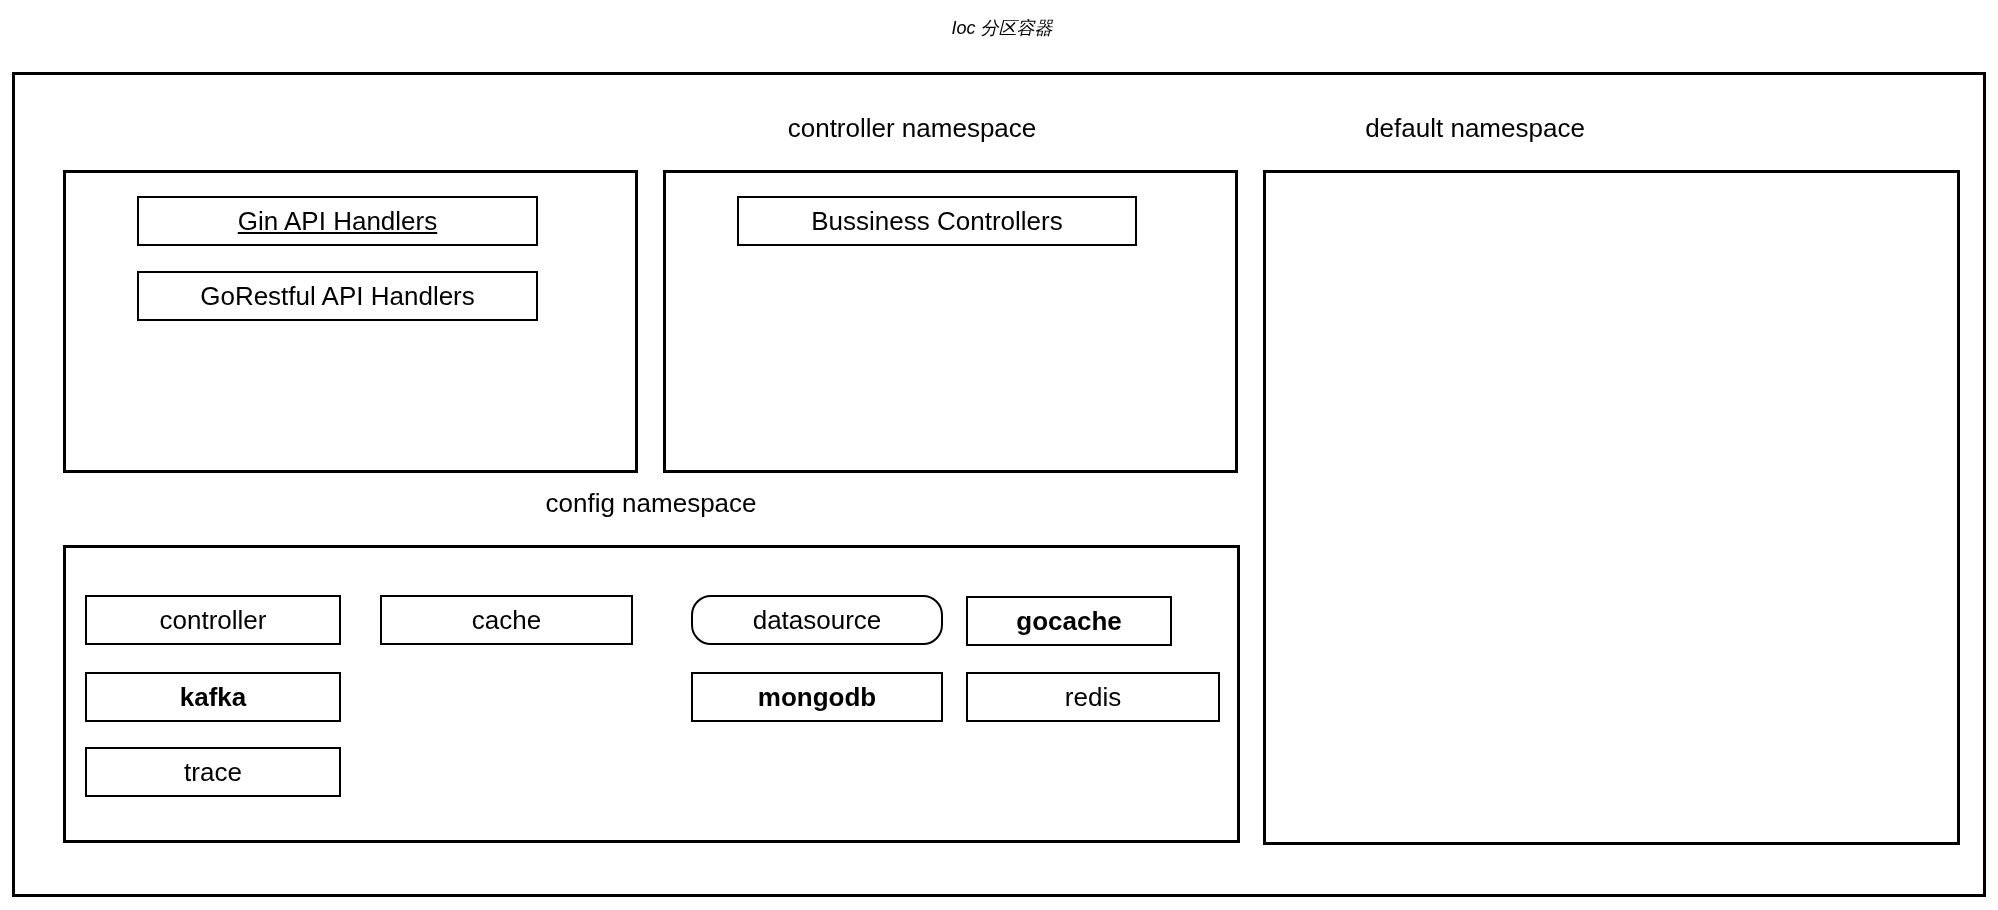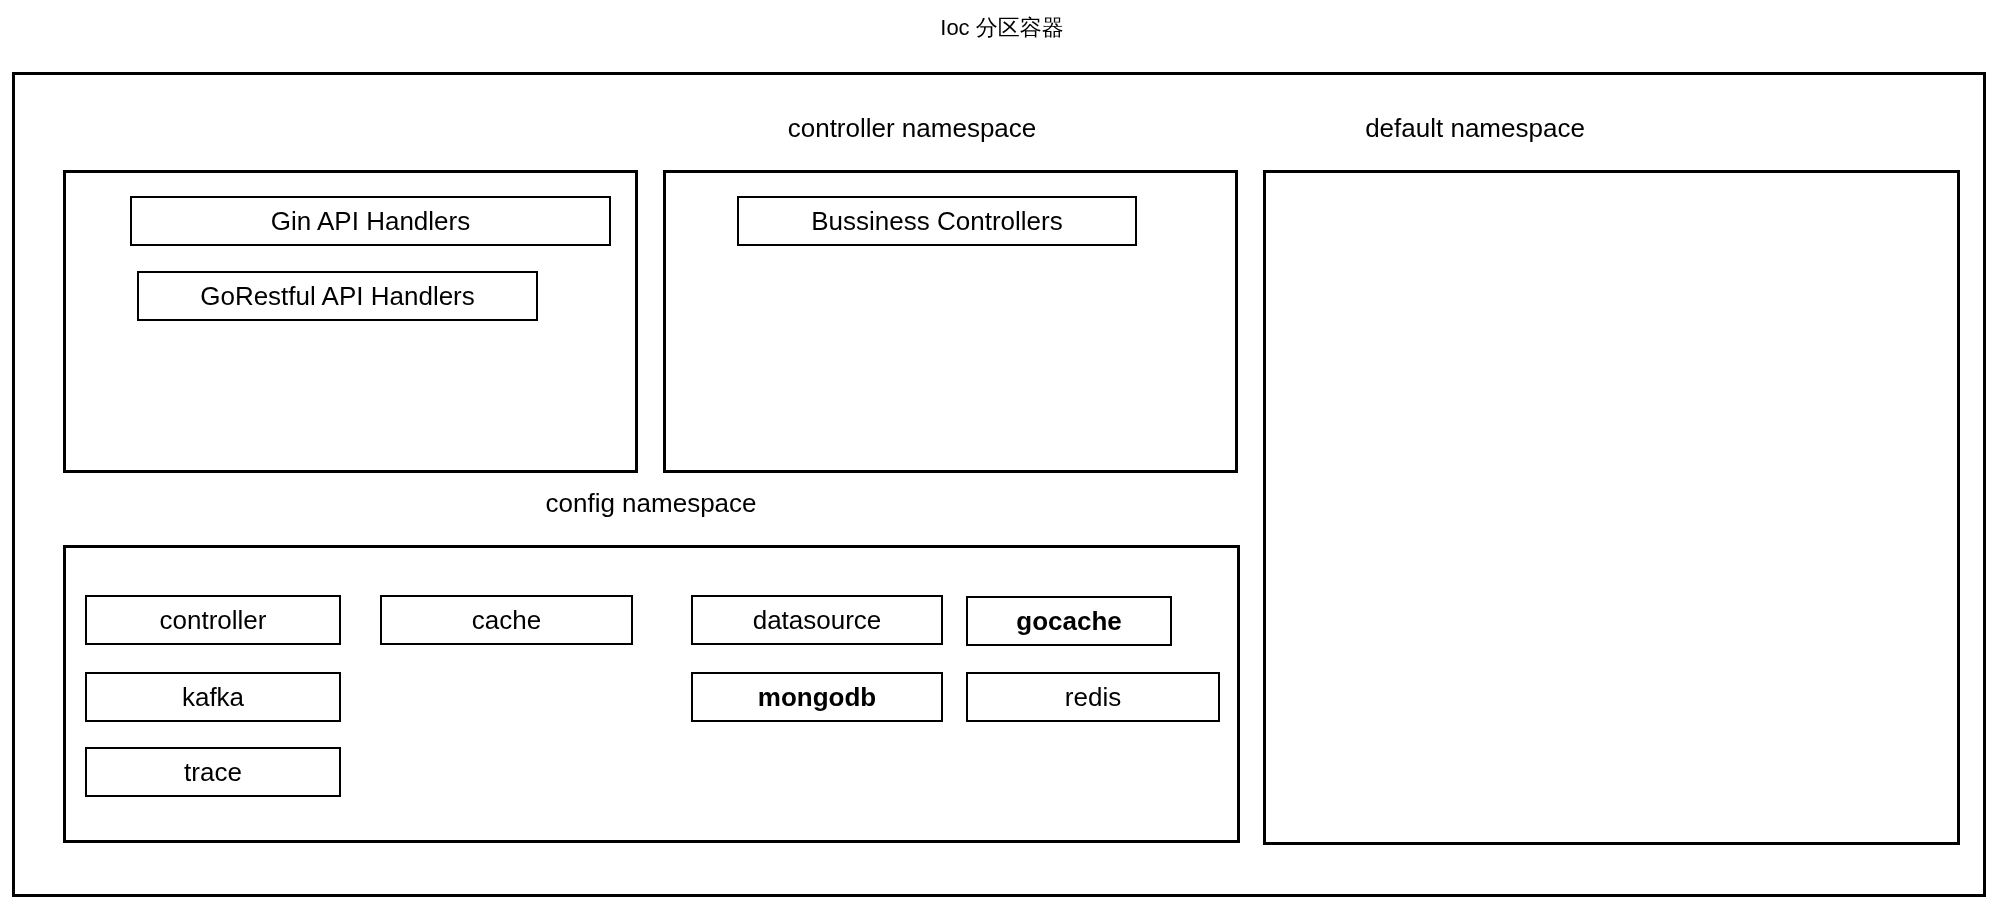--- a/index.html
+++ b/index.html
@@ -14,23 +14,24 @@
     background: #ffffff;
     font-family: "Liberation Sans", sans-serif;
     color: #000000;
     overflow: hidden;
   }
   .diagram-title {
     position: absolute;
     top: 12px;
     left: 1002px;
     transform: translateX(-50%);
-    font-size: 22px;
+    font-size: 18px;
     line-height: 32px;
     white-space: nowrap;
+    font-style: italic;
   }
   .ns-label {
     position: absolute;
     transform: translateX(-50%);
     font-size: 26px;
     line-height: 32px;
     white-space: nowrap;
   }
   .outer-box {
     position: absolute;
@@ -63,29 +64,29 @@
   .ns-box.api        { left: 63px;   top: 170px; width: 575px;  height: 303px; }
   .ns-box.controller { left: 663px;  top: 170px; width: 575px;  height: 303px; }
   .ns-box.default    { left: 1263px; top: 170px; width: 697px;  height: 675px; }
   .ns-box.config     { left: 63px;   top: 545px; width: 1177px; height: 298px; }
   
   .ns-label.api        { left: 320px;  top: 112px; }
   .ns-label.controller { left: 912px;  top: 112px; }
   .ns-label.default    { left: 1475px; top: 112px; }
   .ns-label.config     { left: 651px;  top: 487px; }
   
-  .bean-gin        { left: 130px;  top: 196px; width: 481px; height: 50px; }
+  .bean-gin        { left: 137px;  top: 196px; width: 401px; height: 50px; text-decoration: underline; }
   .bean-gorestful  { left: 137px;  top: 271px; width: 401px; height: 50px; }
   .bean-bussiness  { left: 737px;  top: 196px; width: 400px; height: 50px; }
   .bean-custom     { left: 1337px; top: 196px; width: 303px; height: 50px; }
   .bean-application{ left: 85px;   top: 595px; width: 256px; height: 50px; }
   .bean-cache      { left: 380px;  top: 595px; width: 253px; height: 50px; }
-  .bean-datasource { left: 691px;  top: 595px; width: 252px; height: 50px; }
+  .bean-datasource { left: 691px;  top: 595px; width: 252px; height: 50px; border-radius: 20px; }
   .bean-gocache    { left: 966px;  top: 596px; width: 206px; height: 50px; font-weight: bold; }
-  .bean-kafka      { left: 85px;   top: 672px; width: 256px; height: 50px; }
+  .bean-kafka      { left: 85px;   top: 672px; width: 256px; height: 50px; font-weight: bold; }
   .bean-logger     { left: 389px;  top: 672px; width: 253px; height: 50px; }
   .bean-mongodb    { left: 691px;  top: 672px; width: 252px; height: 50px; font-weight: bold; }
   .bean-redis      { left: 966px;  top: 672px; width: 254px; height: 50px; }
   .bean-trace      { left: 85px;   top: 747px; width: 256px; height: 50px; }
 </style>
 </head>
 <body>
 
 <div class="stage">
 

